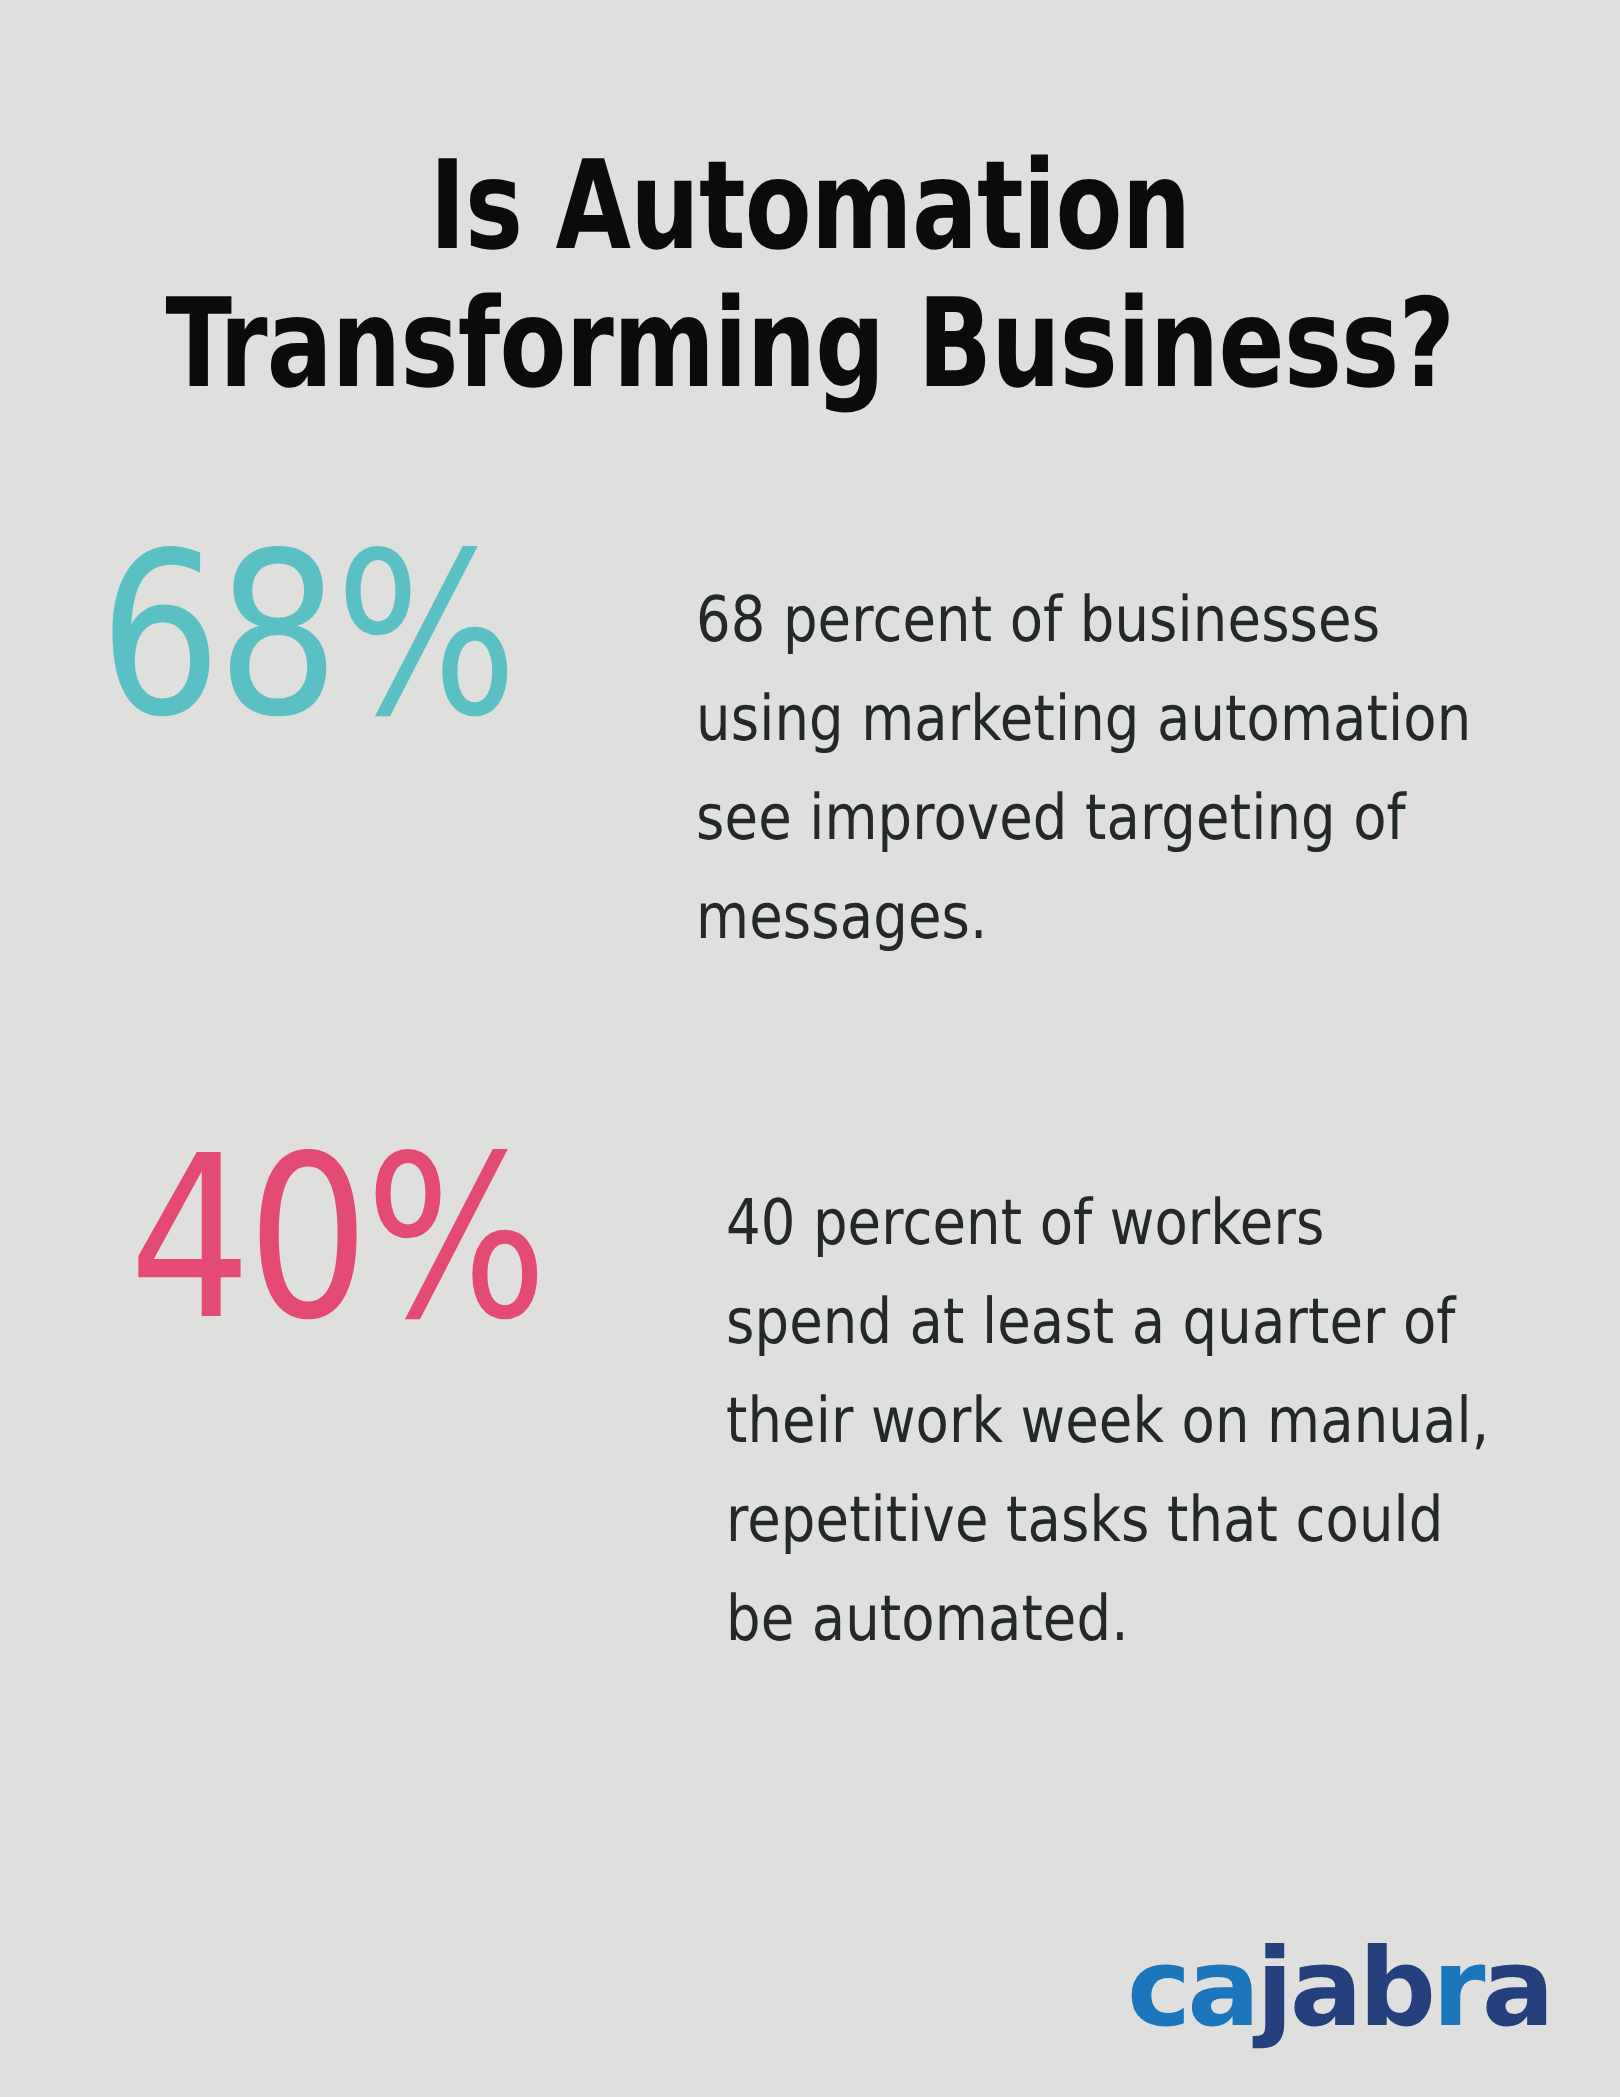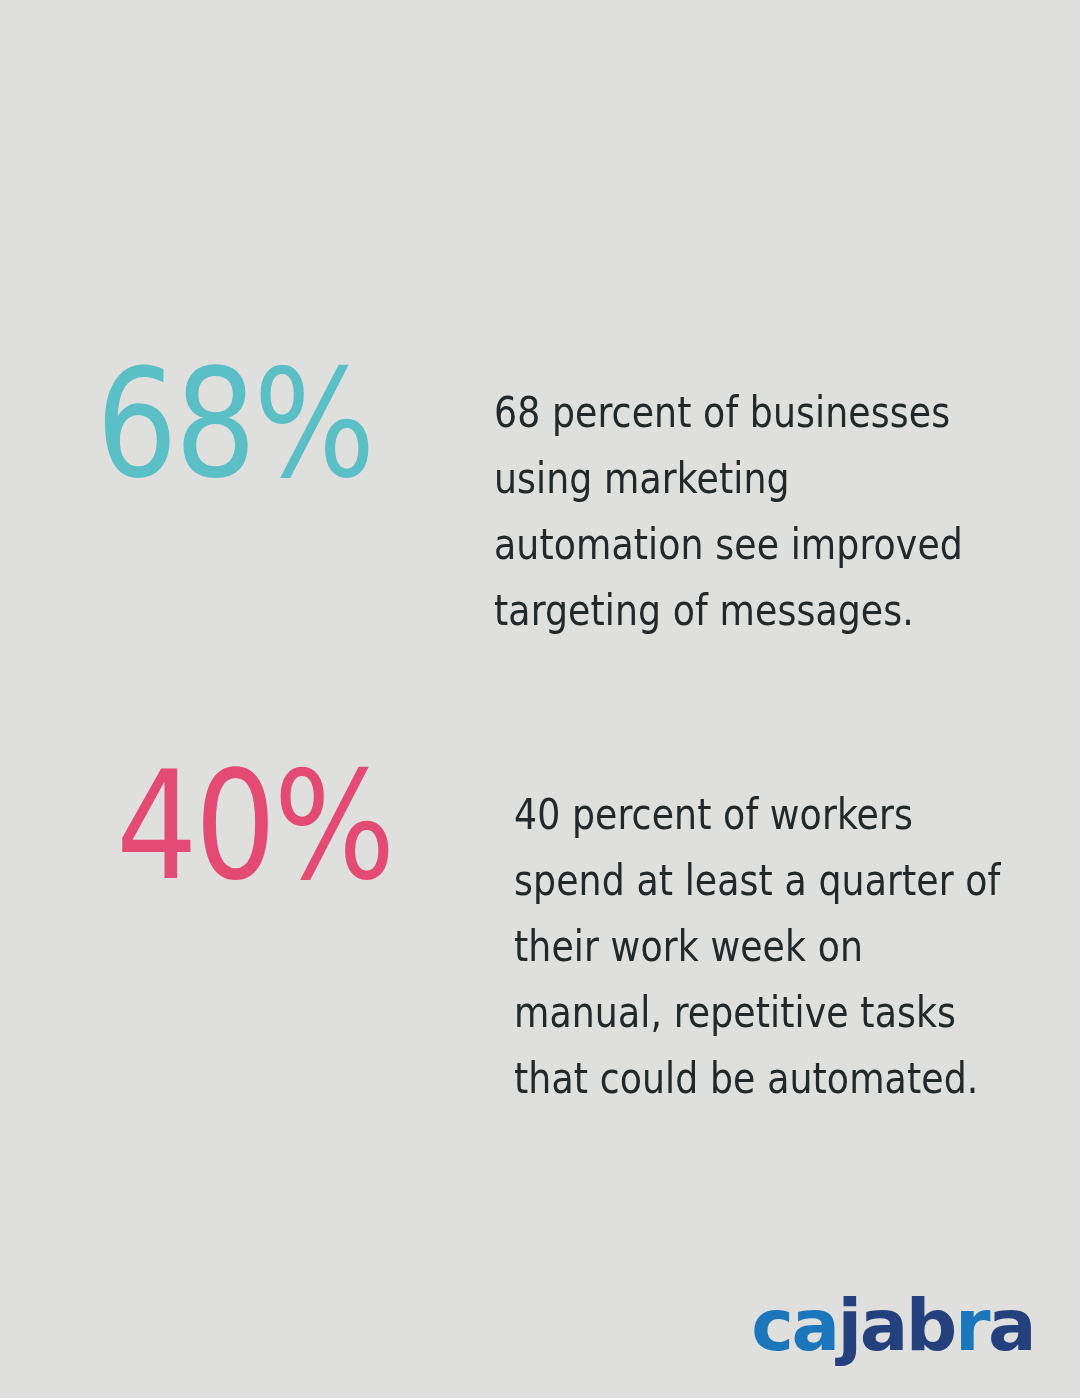--- a/index.html
+++ b/index.html
@@ -46,21 +46,21 @@
   
   .stats {
     position: absolute;
     left: 0;
     top: 358px;
     width: 1080px;
   }
   .stat-row {
     display: flex;
     align-items: flex-start;
-    padding-left: 96px;
+    padding-left: 66px;
     padding-right: 48px;
     box-sizing: border-box;
   }
   .stat-row + .stat-row {
     margin-top: 116px;
     margin-left: 20px;
   }
 
   .stat-number {
     flex: 0 0 398px;
@@ -106,20 +106,24 @@
     margin-top: 34px;
   }
   .logo .lt { color: #1b76bc; }
   .logo .dk { color: #25417d; }
 </style>
 </head>
 <body>
 
 <div class="canvas">
 
+  <div class="title-block">
+    <span class="title-line">Is Automation</span>
+    <span class="title-line">Transforming Business?</span>
+  </div>
 
   <div class="stats">
 
     <div class="stat-row">
       <div class="stat-number teal">68%</div>
       <div class="stat-body">68 percent of businesses using marketing automation see improved targeting of messages.</div>
     </div>
 
     <div class="stat-row">
       <div class="stat-number pink">40%</div>

